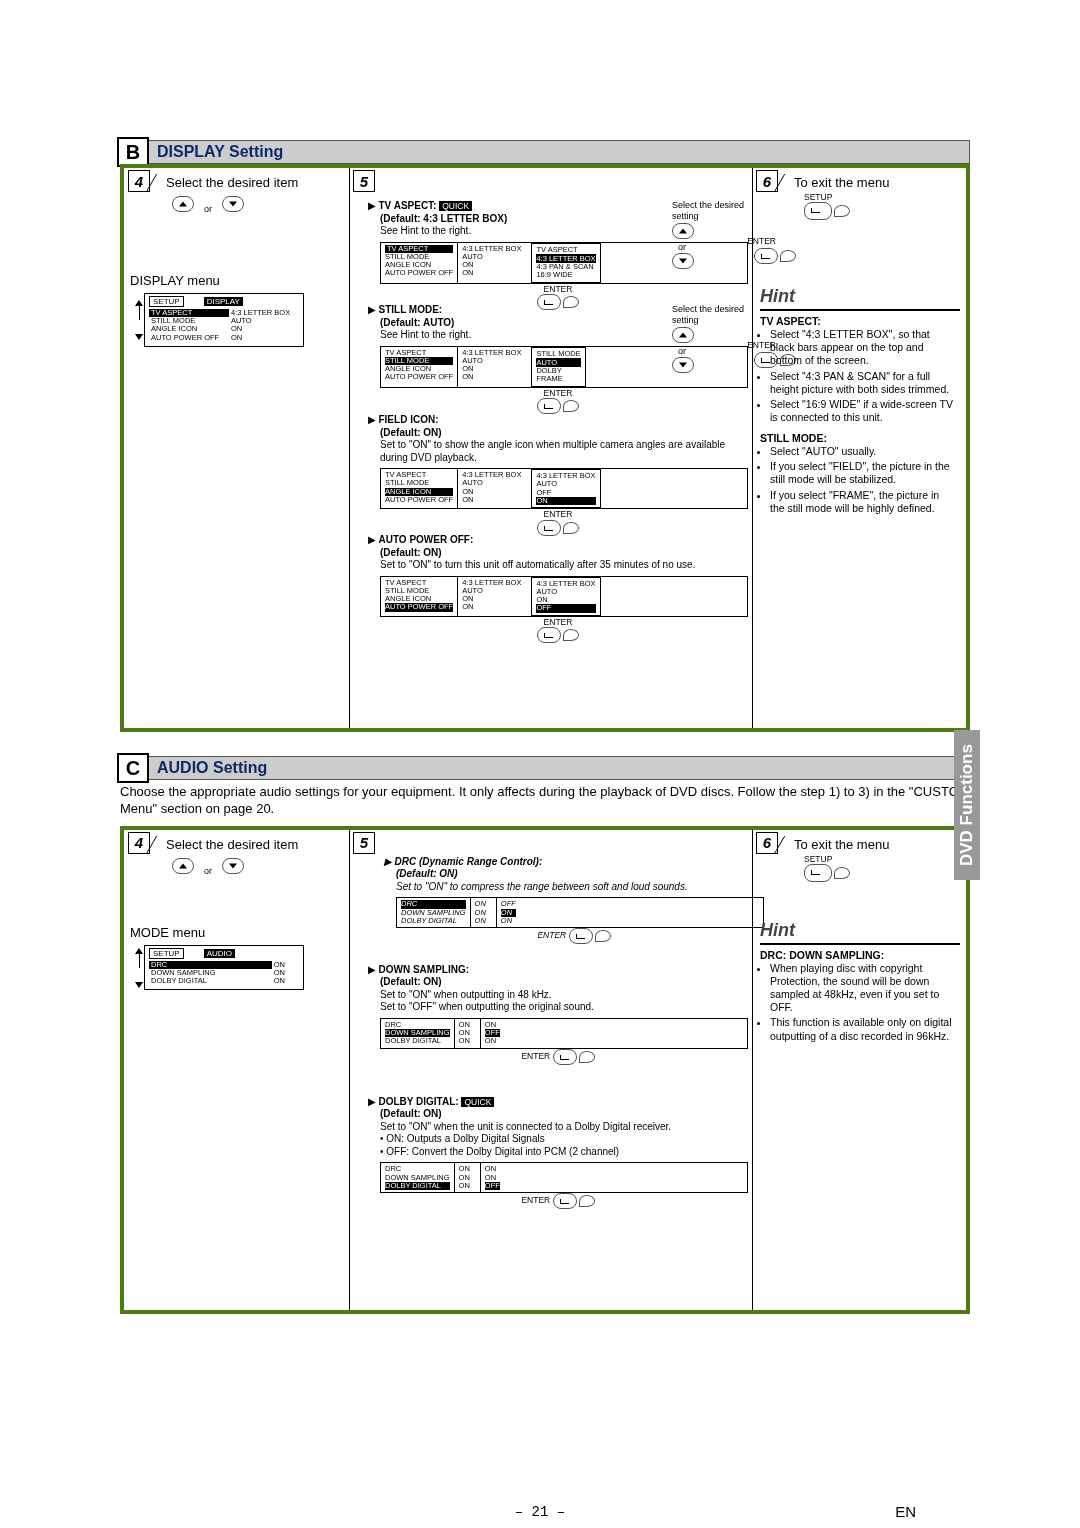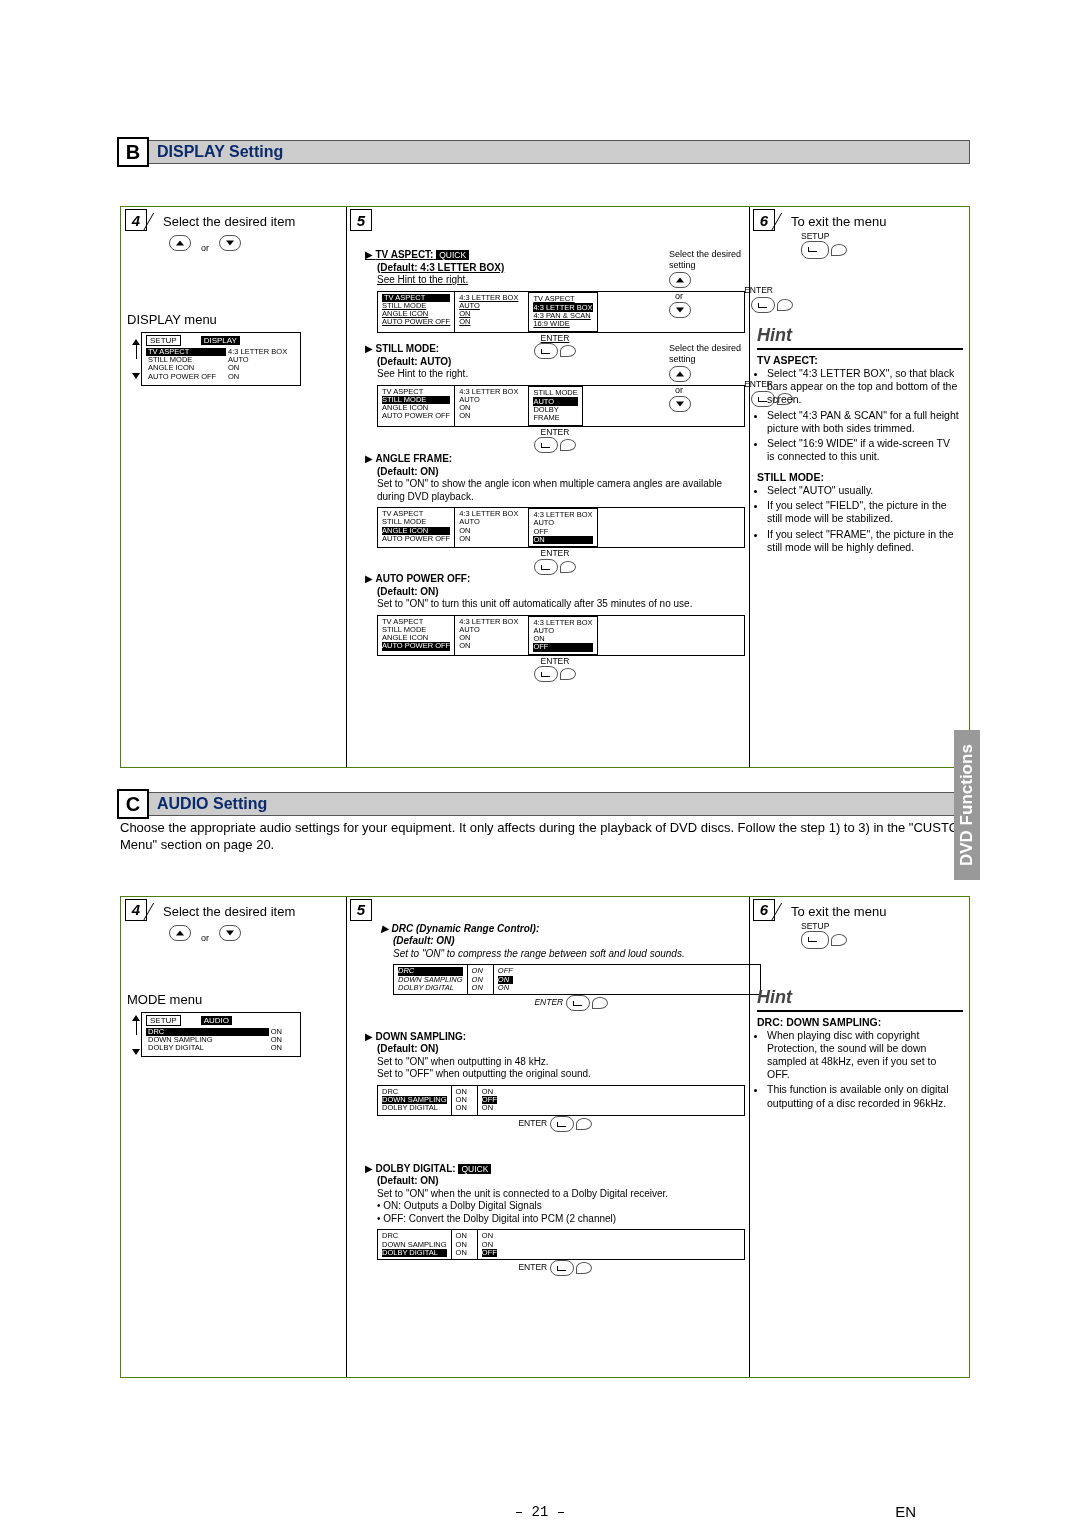--- a/index.html
+++ b/index.html
@@ -1,21 +1,21 @@
 <!DOCTYPE html>
 <html><head>
 <meta charset="utf-8">
 <style>
   body { margin:0; background:#fff; font-family: Arial, Helvetica, sans-serif; color:#000; }
   .page { width:1080px; height:1528px; position:relative; margin:0 auto; box-sizing:border-box; padding:140px 110px 0 120px; font-size:14px;}
   .section-header { display:flex; align-items:stretch; border:1px solid #555; background:#ccc; margin-top:0;}
   .section-header .letter-box { width:28px; border:2px solid #000; display:flex; align-items:center; justify-content:center; font-weight:bold; font-size:20px; background:#fff; margin:-4px 8px -4px -4px;}
   .section-header .title { color:#0a2a6b; font-weight:bold; font-size:16px; display:flex; align-items:center; padding:2px 0;}
   .intro { font-size:13px; margin:4px 0 8px 0; line-height:1.3;}
-  .flow-row { border:1px solid #4d7c0f; position:relative;margin-top:42px; }
+  .flow-row { border:4px solid #4d7c0f; position:relative; }
   .flow-row.display { height:560px; }
   .flow-row.audio { height:480px; }
   .divider { position:absolute; top:0; bottom:0; border-left:1px solid #000; }
   .flow-row.display .divider.d1 { left:225px; }
   .flow-row.display .divider.d2 { left:628px; }
   .flow-row.audio .divider.d1 { left:225px; }
   .flow-row.audio .divider.d2 { left:628px; }
   .cell-label { position:absolute; top:2px; font-size:13px; }
   .step-num { width:20px; height:20px; border:1px solid #000; display:inline-flex; align-items:center; justify-content:center; font-weight:bold; font-style:italic; font-size:15px; margin-right:4px;}
   .slash { display:inline-block; width:10px; height:18px; border-left:1px solid #000; transform:skewX(-30deg); margin-left:-3px; margin-right:4px; vertical-align:middle;}
@@ -108,21 +108,21 @@
               </tr>
         </tbody>
           </table>
       </div>
     </div>
 
     <div class="cell-label" style="left:229px;">
       <span class="step-num">5</span>
     </div>
 
-    <div style="position:absolute; left:244px; top:42px; width:380px;text-decoration:underline;" class="sub-body">
+    <div style="position:absolute; left:244px; top:32px; width:380px;" class="sub-body">
       <span style="vertical-align:middle;">▶ </span><b>TV ASPECT:</b> <span class="black-badge">QUICK</span><br>
       <b style="margin-left:12px;">(Default: 4:3 LETTER BOX)</b><br>
       <span style="margin-left:12px;">See Hint to the right.</span>
       <div style="margin:4px 0 2px 12px;" class="triple-box">
         <div class="col">
             <div class="sel" style="background:#000;color:#fff;padding:0 2px;">TV ASPECT</div>
             <div>STILL MODE</div>
             <div>ANGLE ICON</div>
             <div>AUTO POWER OFF</div>
           </div>
@@ -180,21 +180,21 @@
         <span class="arrow-btn up"></span><br>
         <span class="or-text">or</span><br>
         <span class="arrow-btn down"></span>
         <span style="position:absolute; right:-28px; top:36px;" class="tiny">ENTER</span>
         <span class="enter-icon" style="position:absolute; right:-30px; top:48px;"></span><span class="swirl" style="position:absolute; right:-48px; top:50px;"></span>
       </div>
       <div style="text-align:center; margin-top:-2px;" class="tiny"><span>ENTER</span><br><span class="enter-icon"></span><span class="swirl"></span></div>
     </div>
 
     <div style="position:absolute; left:244px; top:246px; width:380px;" class="sub-body">
-      <span>▶ </span><b>ANGLE FRAME:</b><br>
+      <span>▶ </span><b>FIELD ICON:</b><br>
       <b style="margin-left:12px;">(Default: ON)</b><br>
       <span style="margin-left:12px; display:block;">Set to "ON" to show the angle icon when multiple camera angles are available during DVD playback.</span>
       <div style="margin:4px 0 2px 12px;" class="triple-box">
         <div class="col">
             <div>TV ASPECT</div>
             <div>STILL MODE</div>
             <div class="sel" style="background:#000;color:#fff;">ANGLE ICON</div>
             <div>AUTO POWER OFF</div>
           </div>
         <div class="col">

